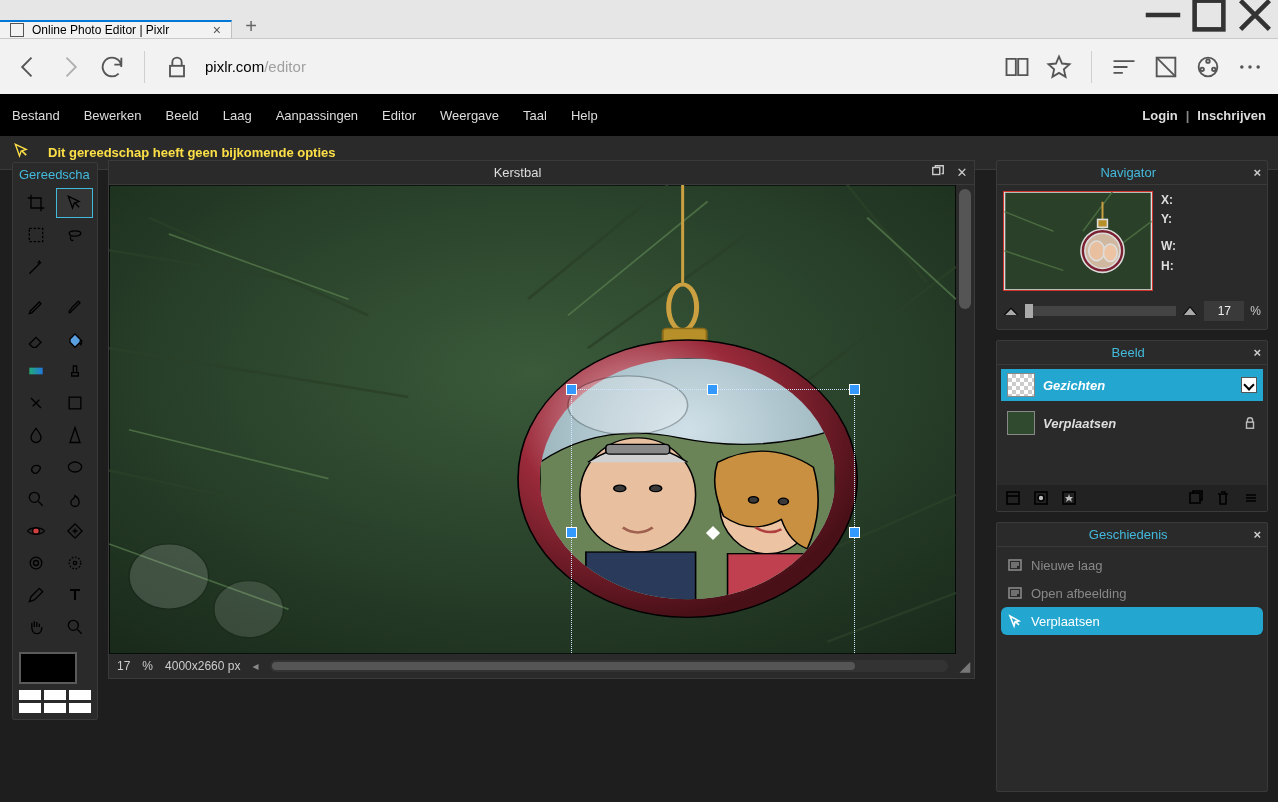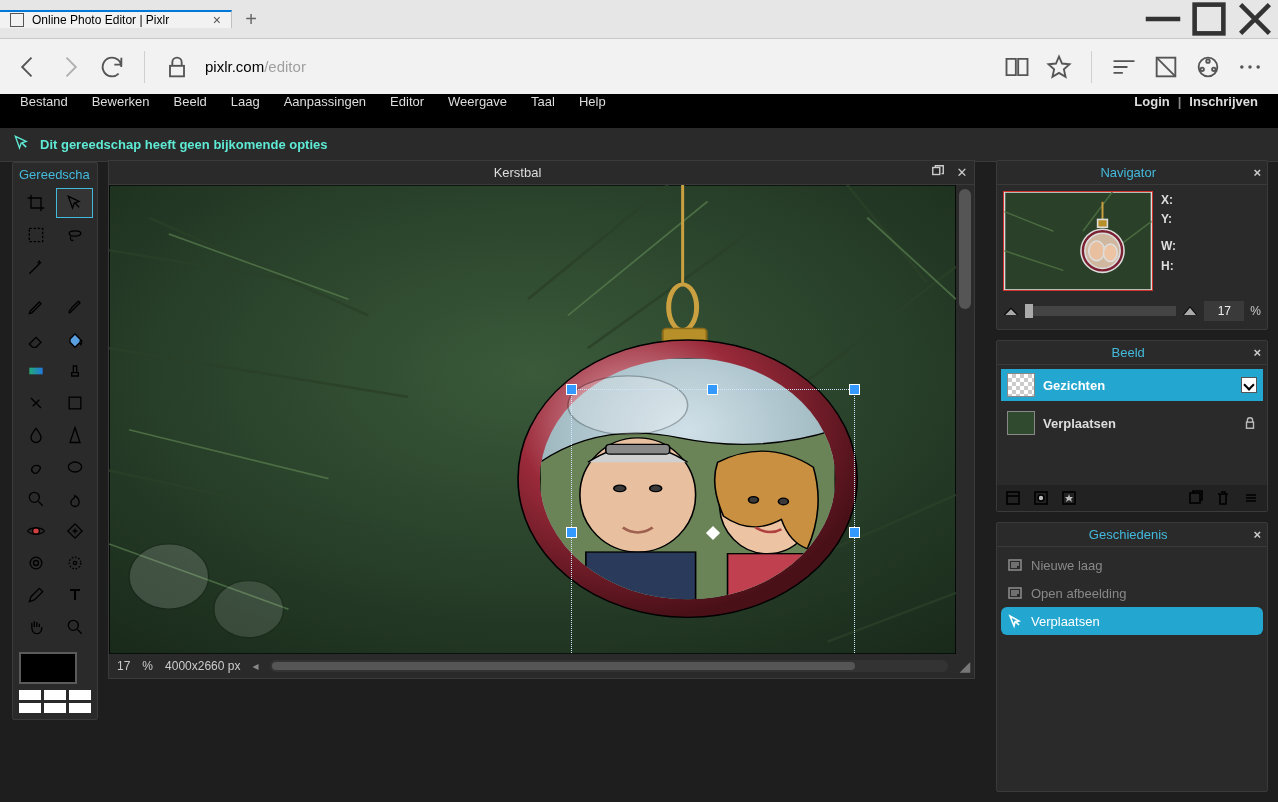--- a/index.html
+++ b/index.html
@@ -1,43 +1,43 @@
 <!DOCTYPE html>
 <html><head>
 <meta charset="utf-8">
 <style>
 * { margin: 0; padding: 0; box-sizing: border-box; font-family: "Segoe UI", Arial, sans-serif; }
 body { width: 1278px; height: 802px; background: #e6e6e6; overflow: hidden; }
 
 
 .browser-top { background: #e6e6e6; height: 94px; border-bottom: 1px solid #b8b8b8; }
-.tabs-row { height: 38px; display: flex; align-items: center; }
+.tabs-row { height: 38px; display: flex; align-items: flex-end; }
 .tabs-row .tab { width: 232px; background: #f2f2f2; border-right: 1px solid #c0c0c0; border-top: 2px solid #0078d7; display: flex; align-items: center; padding: 0 10px; gap: 8px; font-size: 12px; }
 .tabs-row .tab .fav { width: 14px; height: 14px; border: 1px solid #555; }
 .tabs-row .tab .ttl { flex: 1; white-space: nowrap; overflow: hidden; text-overflow: ellipsis; }
 .tabs-row .tab .close { font-size: 14px; color: #555; }
 .tabs-row .newtab { width: 38px; display: flex; align-items: center; justify-content: center; color: #666; font-size: 20px; }
 .tabs-row .spacer { flex: 1; }
 .tabs-row .winbtn { width: 46px; display: flex; align-items: center; justify-content: center; color: #333; }
 .addr-row { height: 56px; display: flex; align-items: center; gap: 14px; padding: 0 14px; background: #f2f2f2; border-top: 1px solid #c8c8c8; }
 .addr-row .nav { width: 28px; height: 28px; display: flex; align-items: center; justify-content: center; color: #555; }
 .addr-row .nav.dim { color: #b0b0b0; }
 .addr-row .sep { width: 1px; height: 32px; background: #d0d0d0; margin: 0 4px; }
 .addr-row .url { flex: 1; font-size: 15px; color: #a0a0a0; }
 .addr-row .url b { font-weight: 400; color: #000; }
 .addr-row .iconbtn { width: 28px; height: 28px; display: flex; align-items: center; justify-content: center; color: #555; }
 
 
 .app { position: absolute; top: 94px; left: 0; right: 0; bottom: 0; background: #1e1e1e; }
 
-.menubar { height: 34px; background: #000; display: flex; padding: 0 20px; gap: 24px; color: #ddd; font-size: 13px; }
+.menubar { height: 42px; background: #000; display: flex; align-items: center; padding: 0 12px; gap: 24px; color: #ddd; font-size: 13px; }
 .menubar .right { margin-left: auto; display: flex; gap: 8px; font-weight: 600; }
 .menubar .right .divider { color: #888; }
 
-.optionbar { height: 34px; background: #2a2a2a; border-bottom: 1px solid #3a3a3a; display: flex; align-items: center; padding: 0 12px; gap: 8px; color: #5eead4; font-size: 13px; }
+.optionbar { height: 34px; background: #2a2a2a; border-bottom: 1px solid #3a3a3a; display: flex; align-items: center; padding: 0 12px; gap: 16px; color: #fde047; font-size: 13px; }
 .optionbar .ticon svg { width: 20px; height: 20px; }
 .optionbar .msg { font-weight: 600; }
 
 
 .toolbox { position: absolute; left: 12px; top: 68px; width: 86px; background: #2a2a2a; border: 1px solid #3a3a3a; border-radius: 2px; }
 .toolbox .title { color: #43b9db; font-size: 13px; padding: 4px 6px 2px; }
 .toolbox .grid { display: grid; grid-template-columns: 1fr 1fr; gap: 2px; padding: 4px; }
 .toolbox .tool { height: 30px; display: flex; align-items: center; justify-content: center; border: 1px solid transparent; }
 .toolbox .tool.active { border-color: #43b9db; background: #343434; }
 .toolbox .tool svg { width: 20px; height: 20px; }
@@ -83,21 +83,21 @@
 .nav-thumb svg { width: 100%; height: 100%; }
 .nav-info div { line-height: 1.6; font-weight: 600; }
 .nav-zoom { display: flex; align-items: center; gap: 6px; padding: 4px 6px 8px; }
 .nav-zoom .slider { flex: 1; height: 10px; background: #444; position: relative; }
 .nav-zoom .slider .knob { position: absolute; left: 0; top: -2px; width: 8px; height: 14px; background: #aaa; }
 .nav-zoom .val { width: 40px; height: 20px; background: #3a3a3a; color: #eee; font-size: 12px; display:flex; align-items:center; justify-content:center; }
 .nav-zoom .pct { color: #ccc; font-size: 12px; }
 .nav-zoom svg { width: 16px; height: 12px; }
 
 .layers-body { padding: 4px; min-height: 120px; }
-.layer { display: flex; align-items: center; gap: 8px; padding: 4px 6px; margin-bottom: 6px; }
+.layer { display: flex; align-items: center; gap: 8px; padding: 4px 6px; margin-bottom: 6px; font-style: italic; }
 .layer.active { background: #23a6cf; color: #fff; }
 .layer .thumb { width: 28px; height: 24px; background: #fff; background-image: linear-gradient(45deg,#ccc 25%,transparent 25%,transparent 75%,#ccc 75%),linear-gradient(45deg,#ccc 25%,transparent 25%,transparent 75%,#ccc 75%); background-size: 8px 8px; background-position: 0 0,4px 4px; border: 1px solid #888; }
 .layer .thumb.bg { background: #2f4a2f; background-image: none; }
 .layer .name { flex: 1; font-size: 13px; font-weight: 600; }
 .layer .name.inactive { color: #ddd; }
 .layer .vis { width: 16px; height: 16px; background:#fff; border:1px solid #555; position:relative; }
 .layer .vis::after { content:""; position:absolute; left:3px; top:3px; width:6px; height:6px; border-left:2px solid #000; border-bottom:2px solid #000; transform:rotate(-45deg); }
 .layer .lock { width: 14px; height: 14px; color: #bbb; }
 .layers-foot { height: 26px; background: #222; display: flex; align-items: center; gap: 8px; padding: 0 6px; }
 .layers-foot .fspacer { flex: 1; }

